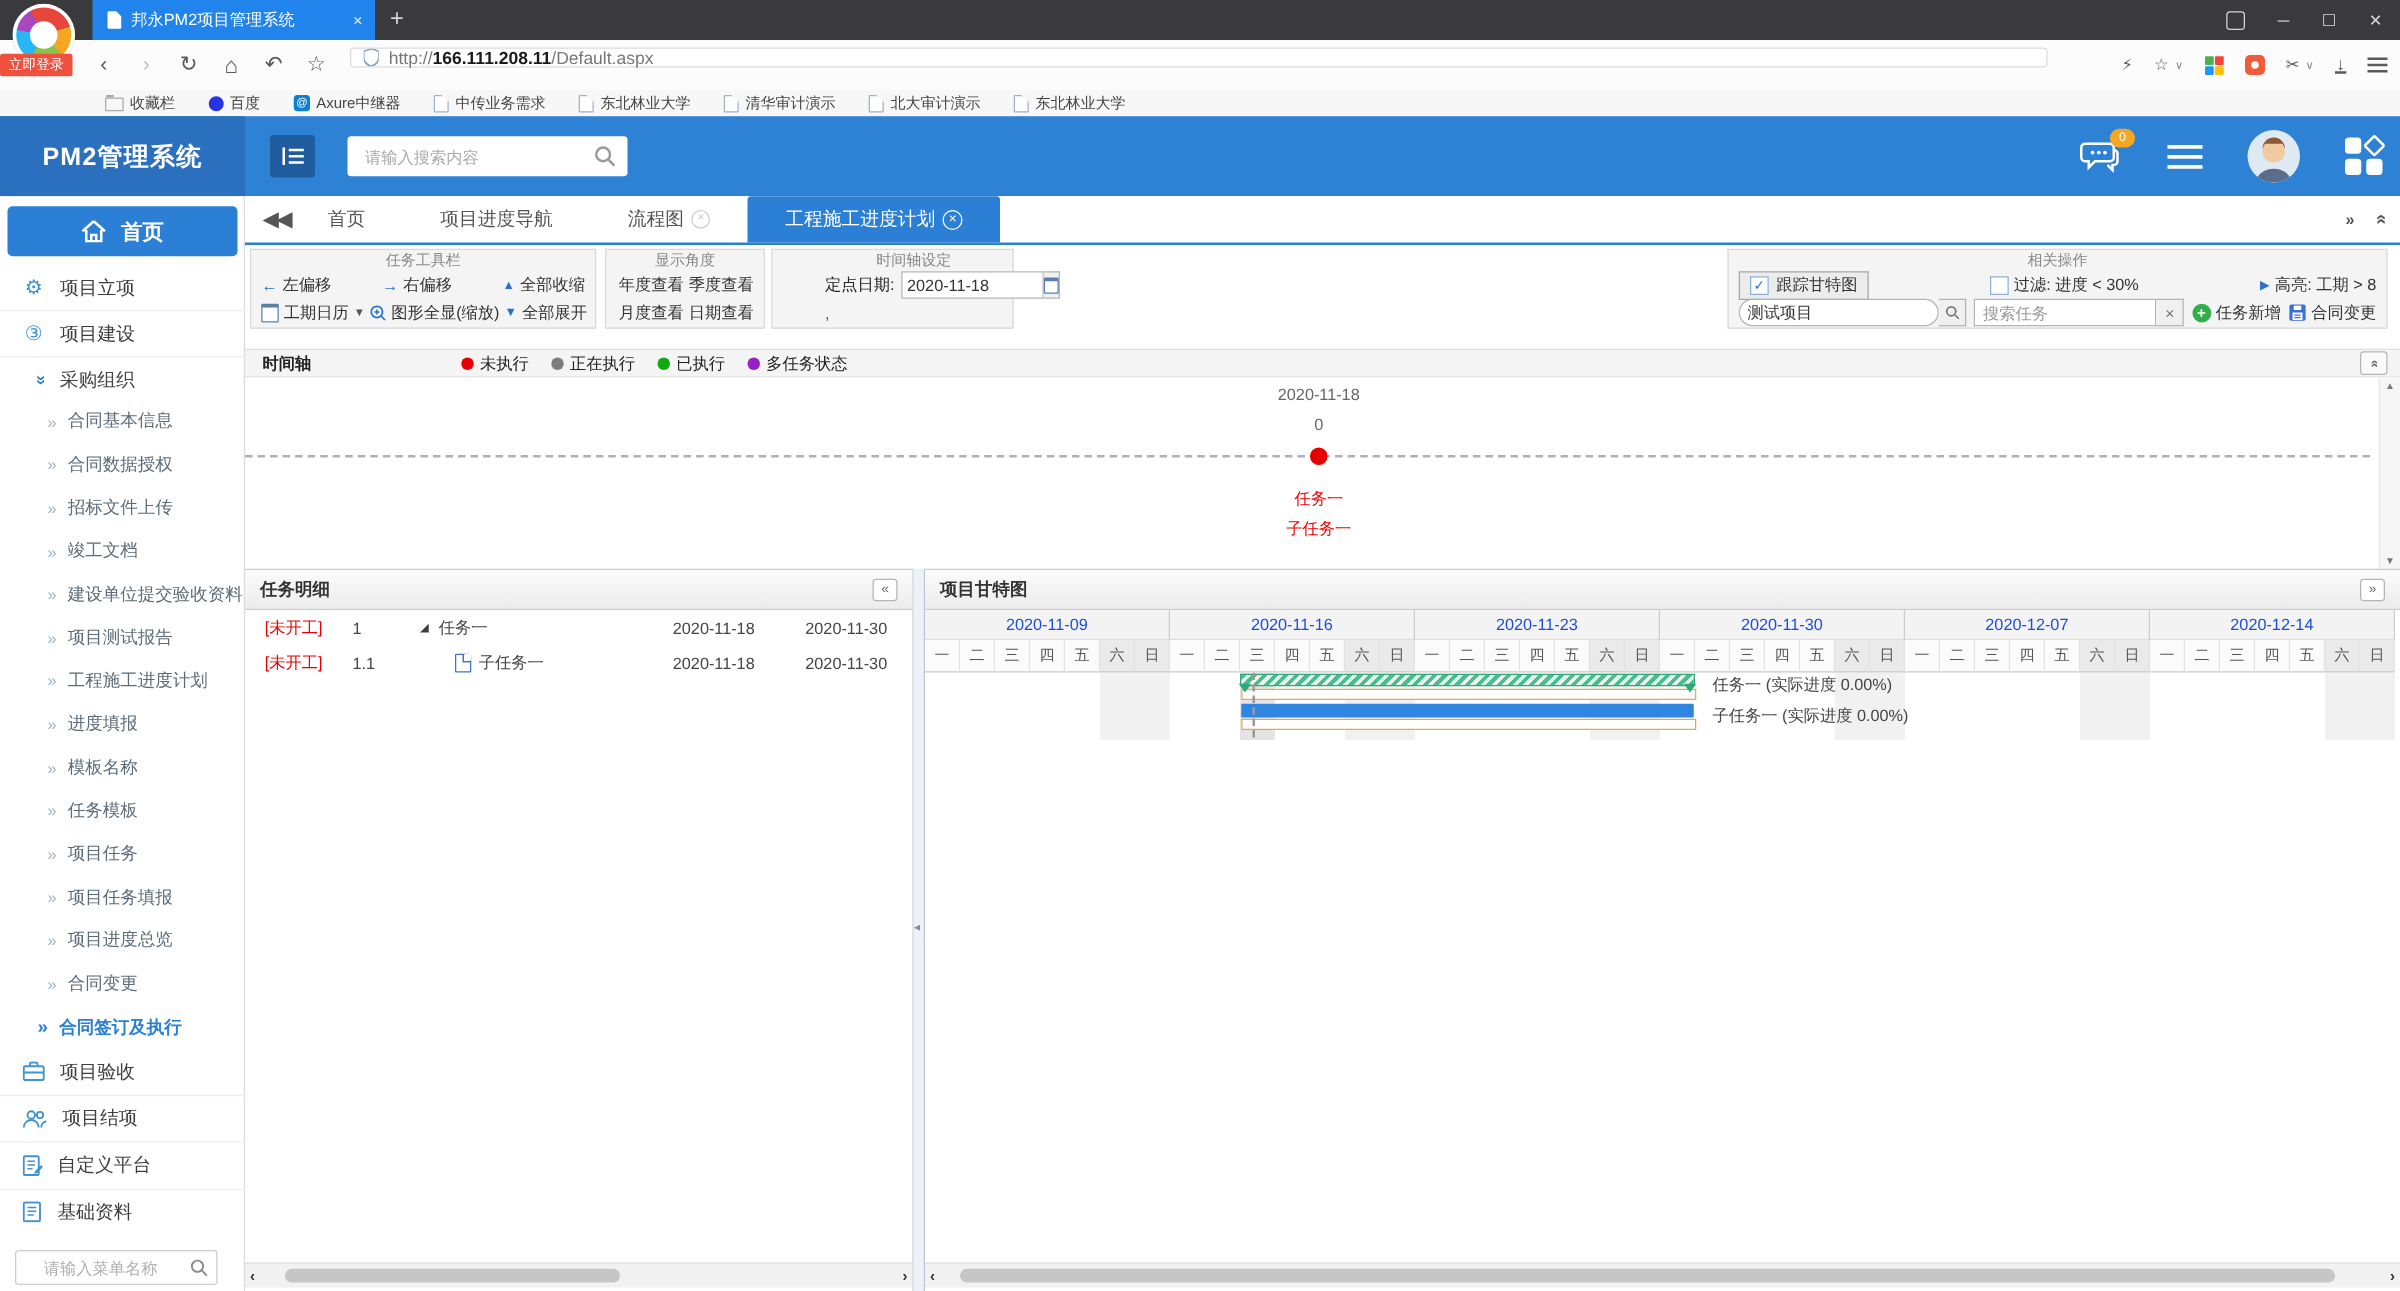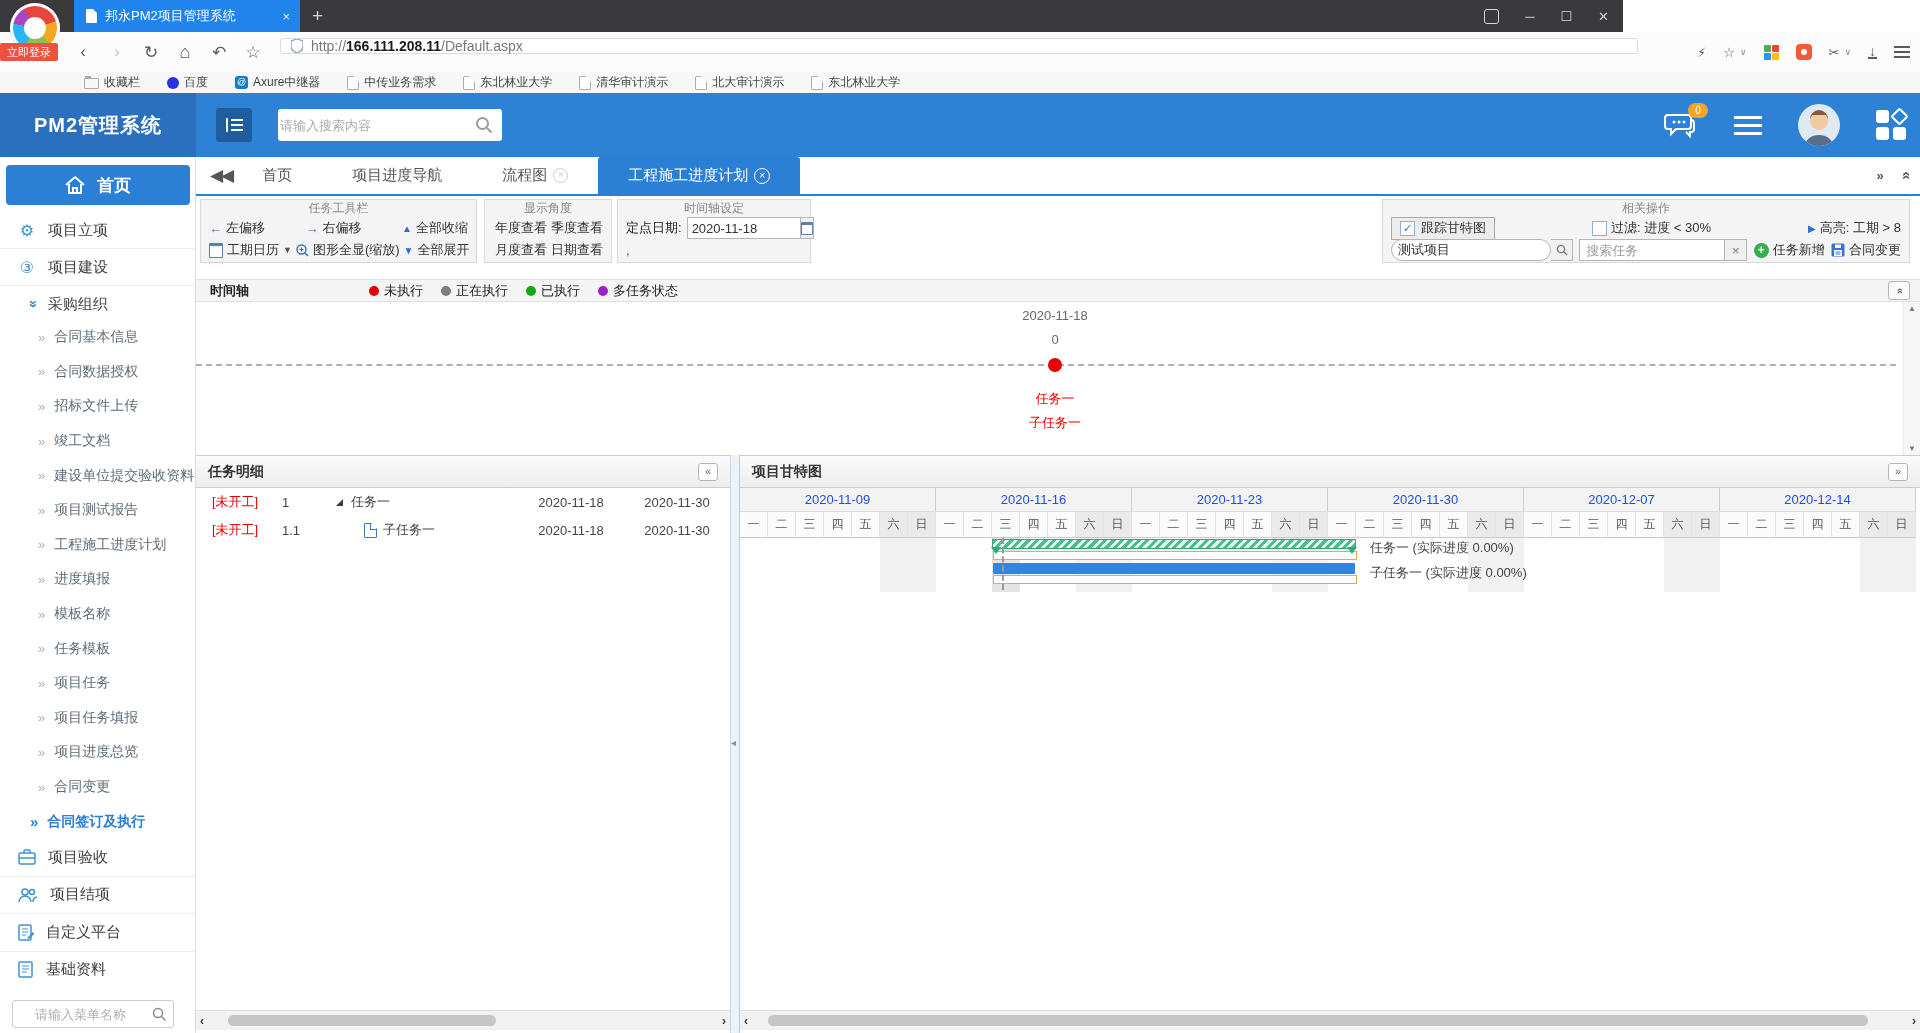--- a/index.html
+++ b/index.html
@@ -1,20 +1,20 @@
 <!DOCTYPE html>
 <html><head>
 <meta charset="utf-8">
 <style>
   html,body{margin:0;padding:0;background:#fff;}
   .screen{position:relative;width:1920px;height:1033px;overflow:hidden;
     font-family:"Liberation Sans","DejaVu Sans",sans-serif;font-size:13px;color:#333;background:#fff;}
 
   
-  .topbar{position:absolute;left:0;top:0;width:1623px;height:32px;background:#3a3a3c;}
+  .topbar{position:absolute;left:0;top:0;width:1920px;height:32px;background:#3a3a3c;}
   .browser-logo{position:absolute;left:10px;top:3px;width:50px;height:50px;border-radius:50%;z-index:9;
     background:conic-gradient(#e8453c 0 20%,#f5a623 20% 38%,#8bc34a 38% 58%,#29b6f6 58% 78%,#ab47bc 78% 92%,#e8453c 92% 100%);
     box-shadow:0 0 0 3px #fff inset;}
   .browser-logo::after{content:"";position:absolute;left:14px;top:14px;width:22px;height:22px;border-radius:50%;background:#fff;}
   .login-badge{position:absolute;left:0;top:43px;width:58px;height:18px;z-index:10;background:#f0513f;color:#fff;
     font-size:11px;line-height:18px;text-align:center;border-radius:2px;}
   .btab{position:absolute;left:74px;top:0;width:226px;height:32px;background:#2084ec;display:flex;align-items:center;color:#fff;}
   .btab .favicon{width:11px;height:14px;background:#fff;margin:0 8px 0 12px;border-radius:1px;position:relative;}
   .btab .favicon::after{content:"";position:absolute;right:-1px;top:-1px;border:3px solid #2084ec;border-left-color:transparent;border-bottom-color:transparent;}
   .btab .t{font-size:13px;white-space:nowrap;}
@@ -59,21 +59,21 @@
   .appheader{position:absolute;left:0;top:93px;width:1920px;height:64px;background:#2e82d6;}
   .brand{position:absolute;left:0;top:0;width:196px;height:64px;background:#2a70bf;color:#fff;font-size:20px;font-weight:bold;
     display:flex;align-items:center;justify-content:center;letter-spacing:1px;}
   .menu-btn{position:absolute;left:216px;top:15px;width:36px;height:34px;background:#205d9e;border-radius:3px;
     display:flex;align-items:center;justify-content:center;}
   .menu-btn .bars{display:flex;gap:3px;align-items:center;}
   .menu-btn .vbar{width:2px;height:14px;background:#fff;}
   .menu-btn .hb{display:flex;flex-direction:column;gap:3px;}
   .menu-btn .hb i{width:12px;height:2px;background:#fff;}
   .hsearch{position:absolute;left:278px;top:16px;width:224px;height:32px;background:#fff;border-radius:3px;display:flex;align-items:center;}
-  .hsearch input{border:none;outline:none;flex:1;font-size:13px;color:#7f1d1d;font-family:inherit;background:transparent;}
+  .hsearch input{border:none;outline:none;flex:1;margin-left:12px;font-size:13px;color:#7f1d1d;font-family:inherit;background:transparent;}
   .hsearch input::placeholder{color:#aaa;}
   .hsearch svg{margin-right:9px;}
   .hicons{position:absolute;right:14px;top:0;height:64px;display:flex;align-items:center;gap:36px;}
   .chatwrap{position:relative;}
   .chat-badge{position:absolute;right:-10px;top:-8px;min-width:16px;height:15px;background:#f5a623;color:#fff;border-radius:8px;
     font-size:10px;line-height:15px;text-align:center;padding:0 2px;}
   .hgrid{width:30px;height:30px;display:grid;grid-template-columns:13px 13px;grid-gap:4px;}
   .hgrid i{width:13px;height:13px;background:#fff;border-radius:3px;}
   .hgrid i.diamond{background:transparent;border:2px solid #fff;width:9px;height:9px;transform:rotate(45deg);border-radius:2px;}
   .avatar{width:42px;height:42px;border-radius:50%;background:#dfe9f2;overflow:hidden;display:flex;align-items:flex-end;justify-content:center;}
@@ -111,21 +111,21 @@
   .tab.active{background:#2b80d5;color:#fff;border-radius:3px 3px 0 0;}
   .tab.active .tab-x{width:14px;height:14px;border:1px solid #fff;border-radius:50%;color:#fff;font-size:11px;line-height:13px;text-align:center;}
   .tab-right{margin-left:auto;display:flex;align-items:center;gap:16px;padding-right:12px;color:#555;}
   .rot-up{display:inline-block;transform:rotate(-90deg);font-size:15px;font-weight:bold;}
 
   .toolbar{position:absolute;left:0;top:39px;width:1724px;height:72px;}
   .tgroup{position:absolute;top:3px;height:64px;background:#f4f4f4;border:1px solid #d9d9d9;box-sizing:border-box;}
   .tg-title{text-align:center;font-size:12px;color:#888;height:17px;line-height:17px;}
   .tg1{left:4px;width:277px;}
   .tg2{left:288px;width:128px;}
-  .tg3{left:421px;width:194px;}
+  .tg3{left:421px;width:194px;padding-left:34px;}
   .tg4{left:1186px;width:528px;}
   .tg-row{display:flex;align-items:center;height:22px;padding:0 8px;gap:4px;}
   .tbtn{display:flex;align-items:center;gap:4px;font-size:13px;color:#333;white-space:nowrap;}
   .blue{color:#2b6fd0;}
   .tg1 .tg-row{justify-content:space-between;}
   .tg2 .tg-row{justify-content:space-between;padding:0 10px;}
   .cal-ic{width:12px;height:11px;border:1px solid #5a7fae;border-top:3px solid #5a7fae;border-radius:1px;background:#fff;display:inline-block;}
   .date-inp{width:104px;height:20px;border:1px solid #b5b5b5;font-size:13px;padding:0 4px;font-family:inherit;color:#333;}
   .date-btn{width:19px;height:22px;border:1px solid #b5b5b5;border-left:none;background:#f0f0f0;display:flex;align-items:center;justify-content:center;box-sizing:border-box;}
   .chip{display:flex;align-items:center;gap:6px;border:1px solid #a8a8a8;background:#ececec;height:21px;padding:0 8px;font-size:13px;}

